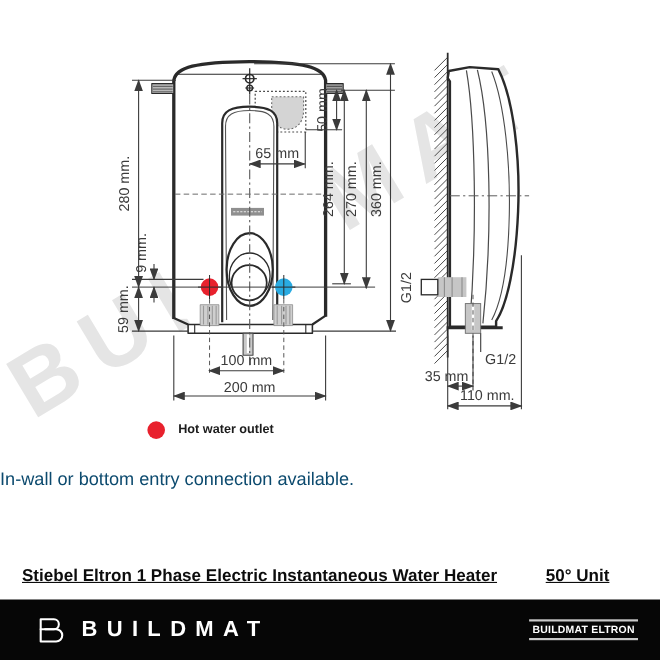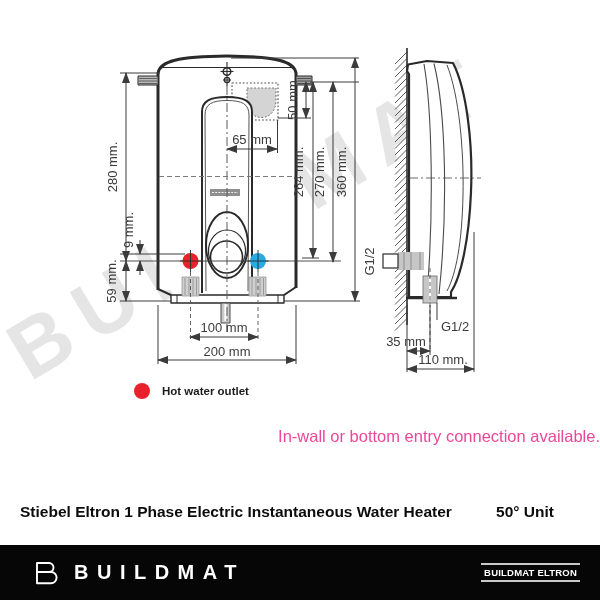--- a/index.html
+++ b/index.html
@@ -4,25 +4,25 @@
 <style>
   html,body{margin:0;padding:0;background:#fff;}
   #page{position:relative;width:600px;height:600px;background:#fff;overflow:hidden;
         font-family:"Liberation Sans",sans-serif;}
   svg text{font-family:"Liberation Sans",sans-serif;}
   .dim{font-size:13px;fill:#3b3b3b;}
   .legend{position:absolute;left:134px;top:383px;display:flex;align-items:center;gap:26px;}
   .legend-item{display:flex;align-items:center;gap:12px;text-align:center;}
   .legend-dot{width:16px;height:16px;border-radius:50%;display:inline-block;}
   .legend-label{font-size:11.5px;font-weight:600;color:#1c1c1c;}
-  .caption{position:absolute;left:0;top:427px;width:600px;text-align:right;
-           font-size:16.5px;color:#ec4899;}
-  .title-row{position:absolute;left:0;top:503px;width:600px;display:flex;
+  .caption{position:absolute;left:0;top:427px;width:600px;text-align:left;
+           font-size:16.5px;color:#0c4a6e;}
+  .title-row{position:absolute;left:0;top:515px;width:600px;display:flex;
              justify-content:space-between;box-sizing:border-box;padding:0 46px 0 20px;
-             font-size:15.5px;font-weight:bold;color:#0c0c0c;}
+             font-size:15.5px;font-weight:bold;color:#0c0c0c;text-decoration:underline;}
   .footer{position:absolute;left:0;top:545px;width:600px;height:55px;background:#060606;
           display:flex;align-items:center;justify-content:space-between;box-sizing:border-box;
           padding:0 20px 0 34px;}
   .brand{display:flex;align-items:center;gap:13px;}
   .brand-text{color:#fff;font-size:20px;font-weight:bold;letter-spacing:8.5px;}
   .mfr-badge{border-top:2px solid #c9c9c9;border-bottom:2px solid #c9c9c9;
              padding:2px 3px;color:#fff;font-size:9.5px;font-weight:bold;letter-spacing:0.2px;
              white-space:nowrap;}
 </style>
 </head>

